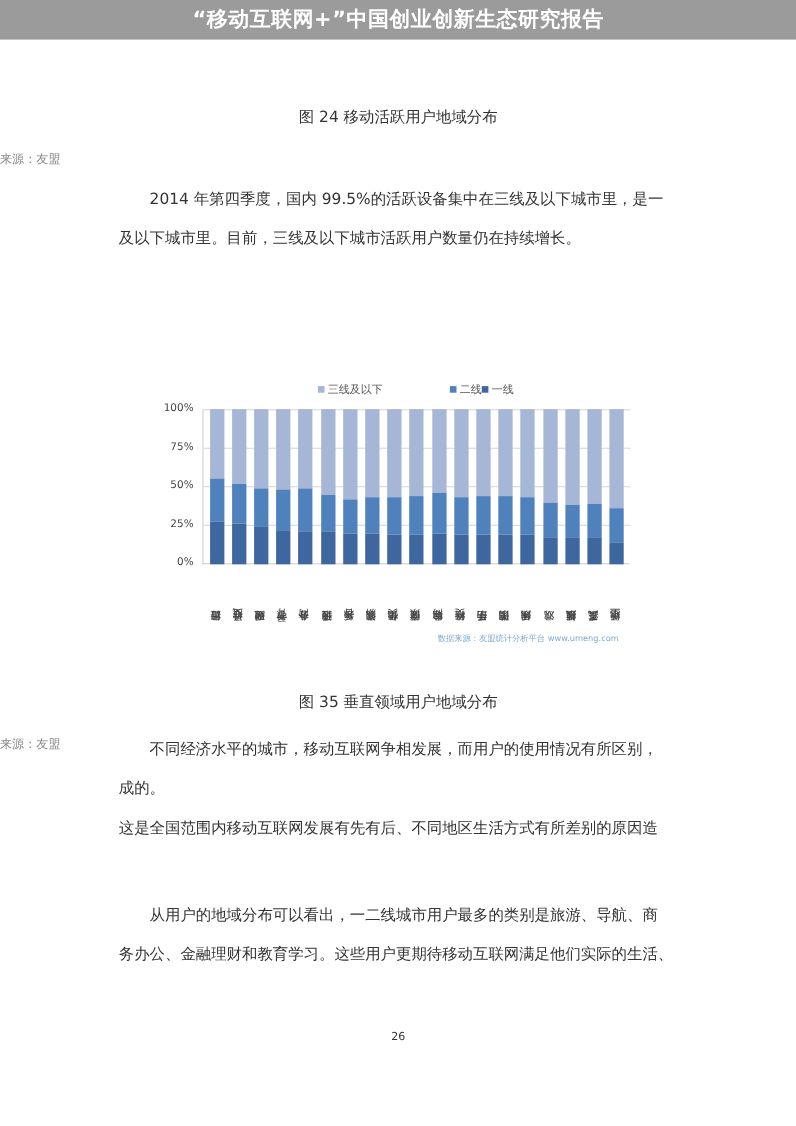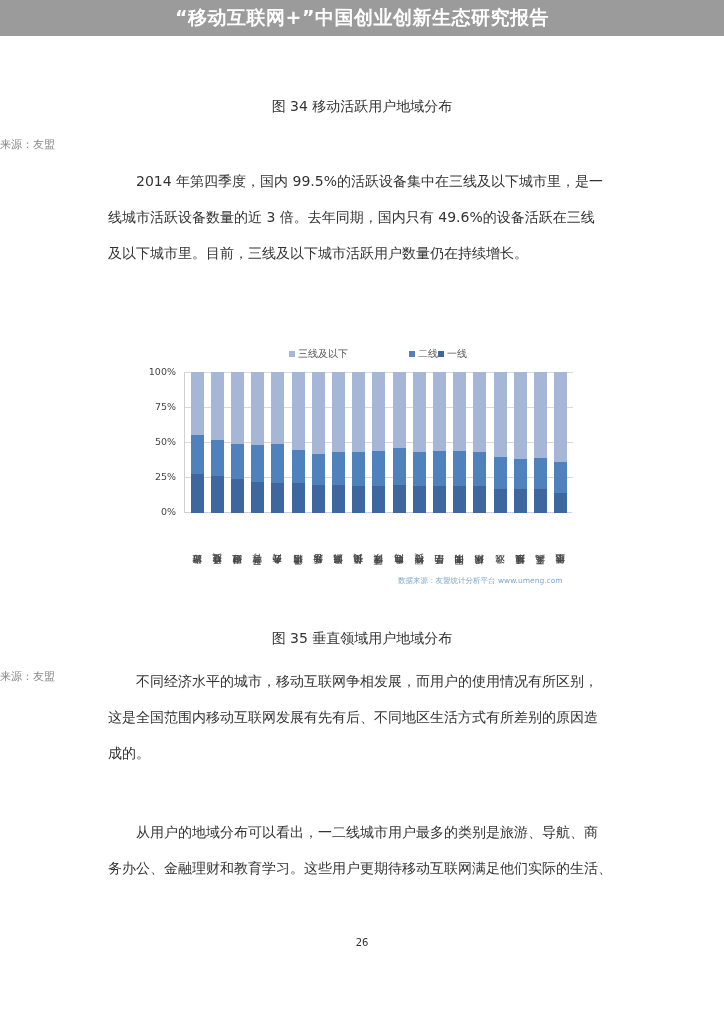--- a/index.html
+++ b/index.html
@@ -40,26 +40,25 @@
 
   .page-num { position: absolute; left: 0; top: 937px; width: 724px; text-align: center; font-size: 10px; color: #333; }
 </style>
 </head>
 <body>
 
 <div class="header-bar">
   <span>“移动互联网+”中国创业创新生态研究报告</span>
 </div>
 
-<div class="fig-caption" style="top:98px;">图 34 移动活跃用户地域分布</div>
+<div class="fig-caption" style="top:98px;">图 24 移动活跃用户地域分布</div>
 <div class="fig-source" style="top:137px;">来源：友盟</div>
 
 <div class="para" style="top:163px;">
   <span class="line indent">2014 年第四季度，国内 99.5%的活跃设备集中在三线及以下城市里，是一</span>
-  <span class="line">线城市活跃设备数量的近 3 倍。去年同期，国内只有 49.6%的设备活跃在三线</span>
   <span class="line">及以下城市里。目前，三线及以下城市活跃用户数量仍在持续增长。</span>
 </div>
 
 <div class="chart">
 
   <div class="legend">
     <div class="legend-item i0">
       <span class="legend-swatch" style="background:#a5b6d6;"></span>
       <span>三线及以下</span>
     </div>
@@ -206,22 +205,22 @@
     </div>
 
   <div class="chart-src">数据来源：友盟统计分析平台 www.umeng.com</div>
 </div>
 
 <div class="fig-caption" style="top:630px;">图 35 垂直领域用户地域分布</div>
 <div class="fig-source" style="top:669px;">来源：友盟</div>
 
 <div class="para" style="top:663px;">
   <span class="line indent">不同经济水平的城市，移动互联网争相发展，而用户的使用情况有所区别，</span>
+  <span class="line">成的。</span>
   <span class="line">这是全国范围内移动互联网发展有先有后、不同地区生活方式有所差别的原因造</span>
-  <span class="line">成的。</span>
 </div>
 
 <div class="para" style="top:814px;">
   <span class="line indent">从用户的地域分布可以看出，一二线城市用户最多的类别是旅游、导航、商</span>
   <span class="line">务办公、金融理财和教育学习。这些用户更期待移动互联网满足他们实际的生活、</span>
 </div>
 
 <div class="page-num">26</div>
 
 </body></html>

